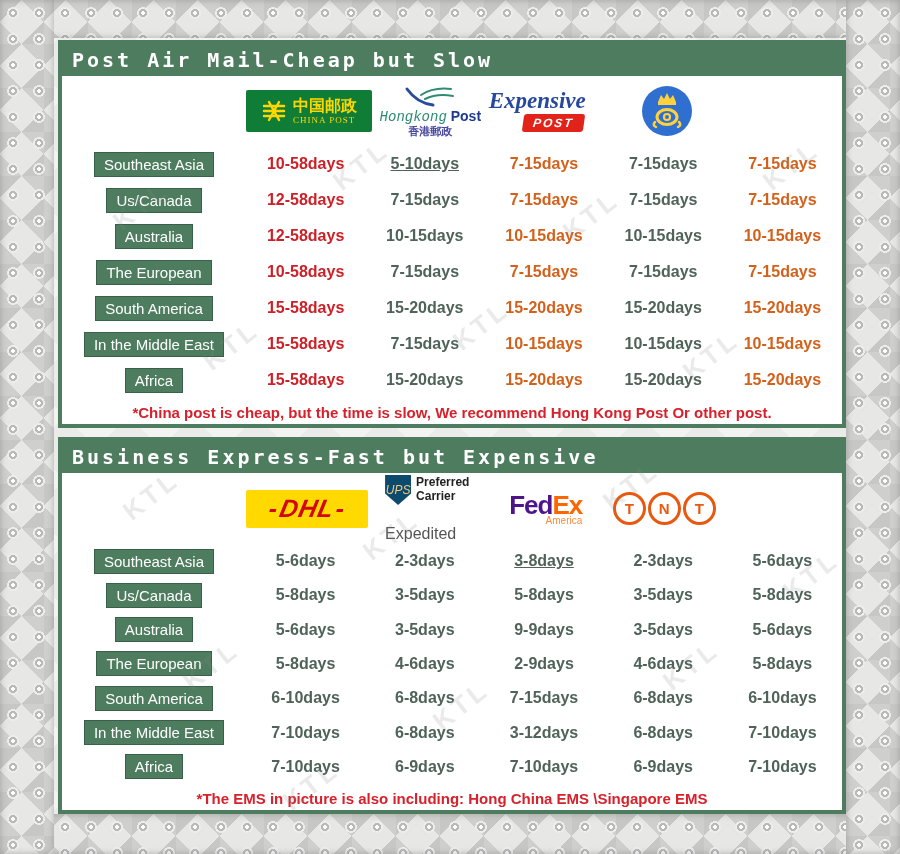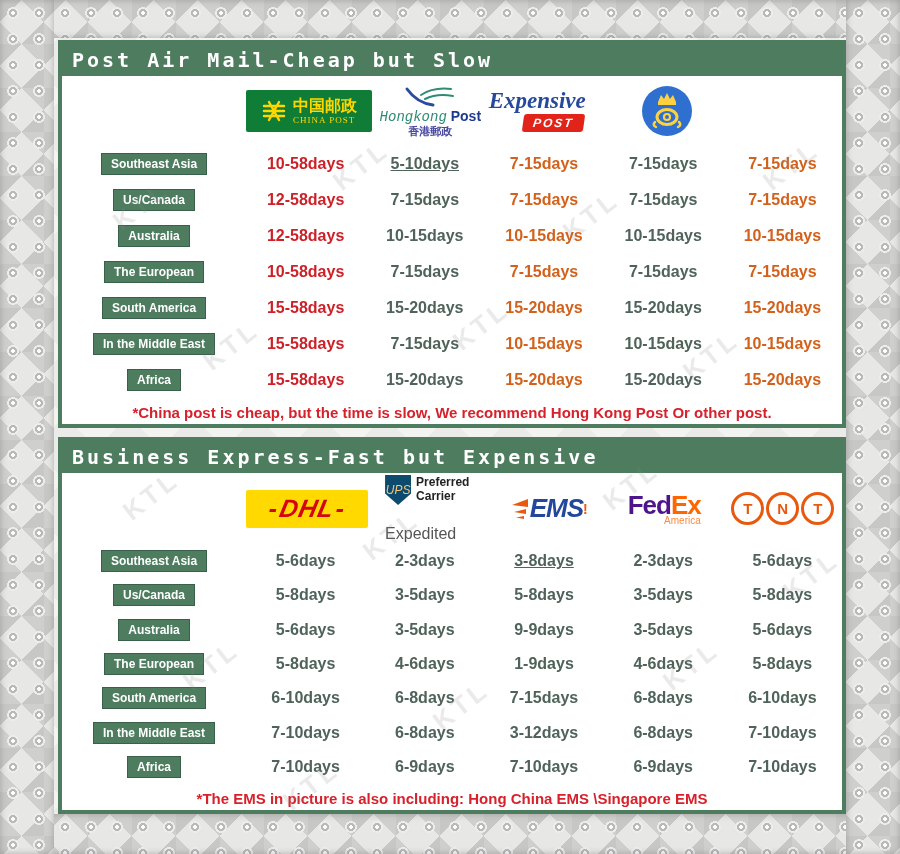--- a/index.html
+++ b/index.html
@@ -47,22 +47,22 @@
   }
   .logos{
     display:grid;grid-template-columns:184px repeat(5,1fr);
     align-items:center;flex:0 0 66px;margin-top:2px;
   }
   .logo-cell{display:flex;align-items:center;justify-content:center;}
   .rows{display:flex;flex-direction:column;flex:1 1 auto;justify-content:space-around;padding:2px 0;}
   .trow{display:grid;grid-template-columns:184px repeat(5,1fr);align-items:center;}
   .rlabel-wrap{text-align:center;}
   .rlabel{
-    display:inline-block;background:#4d7c5e;color:#fff;font-weight:bold;
-    font-size:12px;padding:3px 9px;border:1px solid #39604a;white-space:nowrap;
+    display:inline-block;background:#4d7c5e;color:#fff;font-weight:normal;
+    font-size:15px;padding:3px 9px;border:1px solid #39604a;white-space:nowrap;
   }
   .cell{text-align:center;font-weight:bold;font-size:16px;}
   .footnote{
     flex:0 0 24px;display:flex;align-items:center;justify-content:center;
     color:#d7212b;font-weight:bold;font-size:15px;
   }
 
   
   .lg-chinapost{width:126px;height:42px;background:#0f7d36;border-radius:2px;
     display:flex;align-items:center;justify-content:center;gap:6px;}
@@ -276,29 +276,20 @@
             <div class="ups-shield">UPS</div>
             <div class="ups-lines">
               <span class="ups-bold">Preferred</span>
               <span class="ups-bold">Carrier</span>
             </div>
           </div>
           <span class="ups-exp">Expedited</span>
         </div>
       </div>
 
-      <div class="logo-cell">
-        <div class="lg-ems">
-          <svg width="26" height="24" viewBox="0 0 26 24">
-            <path d="M24 2 L8 8 l16 2 z M22 12 L10 15 l12 2 z M20 19 L12 20.5 l8 1.5 z" fill="#e8590f"></path>
-          </svg>
-          <span class="ems-text">EMS</span>
-            <span class="ems-mark">!</span>
-        </div>
-      </div>
 
       <div class="logo-cell">
         <div class="lg-fedex">
           <span class="fx-fed">Fed</span><span class="fx-ex">Ex</span>
           <div class="fx-sub">America</div>
         </div>
       </div>
 
       <div class="logo-cell">
         <div class="lg-tnt">
@@ -331,21 +322,21 @@
           <div class="cell" style="color: rgb(79, 99, 90);">5-6days</div>
           <div class="cell" style="color: rgb(79, 99, 90);">3-5days</div>
           <div class="cell" style="color: rgb(79, 99, 90);">9-9days</div>
           <div class="cell" style="color: rgb(79, 99, 90);">3-5days</div>
           <div class="cell" style="color: rgb(79, 99, 90);">5-6days</div>
         </div>
         <div class="trow">
           <div class="rlabel-wrap"><span class="rlabel">The European</span></div>
           <div class="cell" style="color: rgb(79, 99, 90);">5-8days</div>
           <div class="cell" style="color: rgb(79, 99, 90);">4-6days</div>
-          <div class="cell" style="color: rgb(79, 99, 90);">1-9days</div>
+          <div class="cell" style="color: rgb(79, 99, 90);">2-9days</div>
           <div class="cell" style="color: rgb(79, 99, 90);">4-6days</div>
           <div class="cell" style="color: rgb(79, 99, 90);">5-8days</div>
         </div>
         <div class="trow">
           <div class="rlabel-wrap"><span class="rlabel">South America</span></div>
           <div class="cell" style="color: rgb(79, 99, 90);">6-10days</div>
           <div class="cell" style="color: rgb(79, 99, 90);">6-8days</div>
           <div class="cell" style="color: rgb(79, 99, 90);">7-15days</div>
           <div class="cell" style="color: rgb(79, 99, 90);">6-8days</div>
           <div class="cell" style="color: rgb(79, 99, 90);">6-10days</div>

